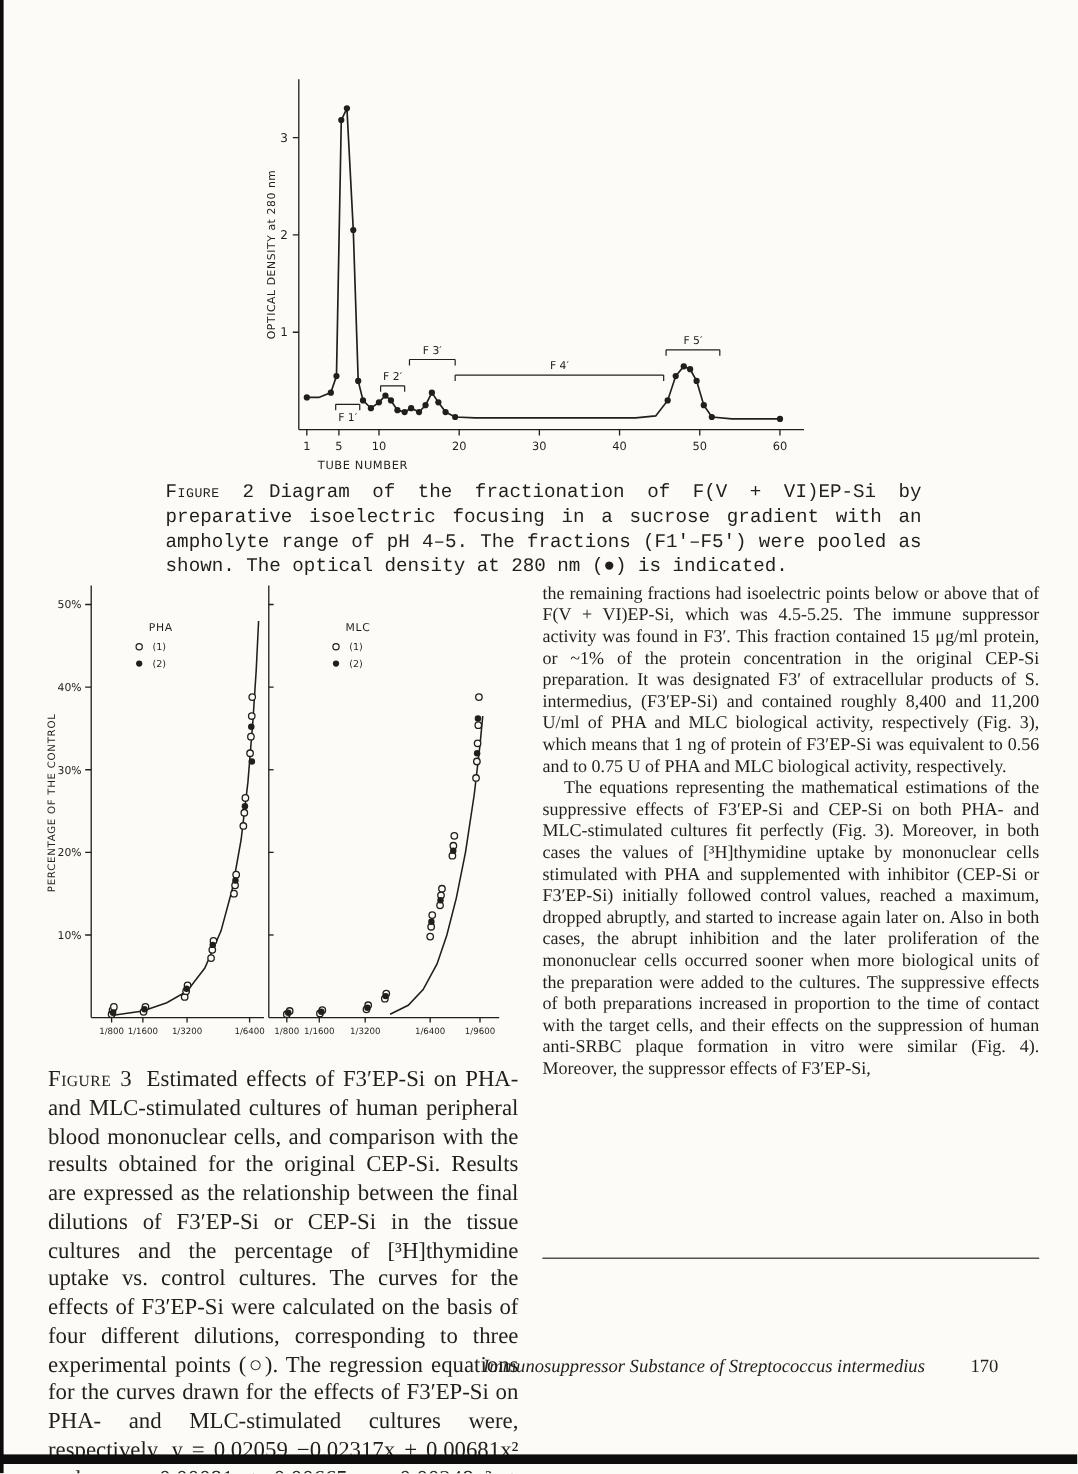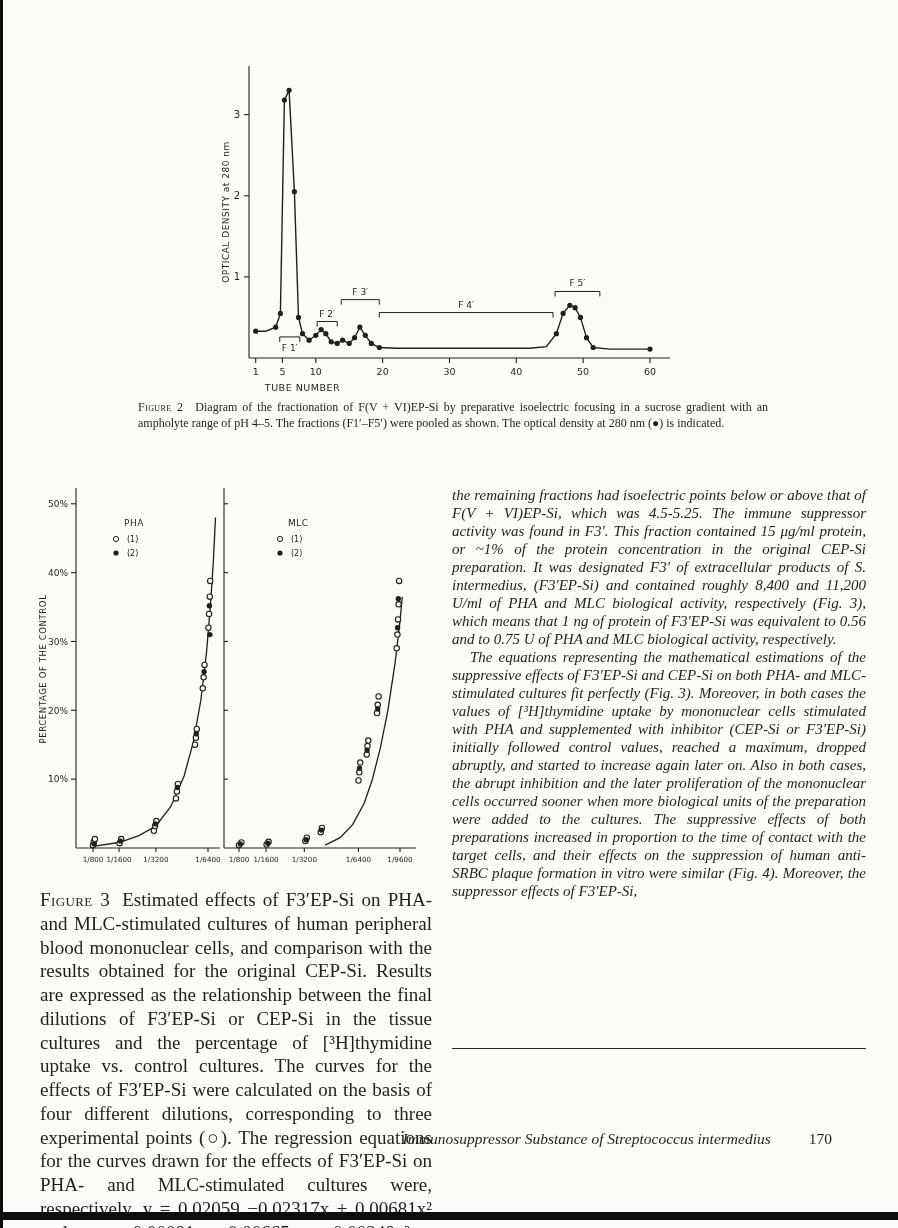--- a/index.html
+++ b/index.html
@@ -11,26 +11,26 @@
     font-family: "Liberation Serif", serif;
     overflow: hidden;
   }
   .edge-left  { position:absolute; left:0; top:0; width:3px; height:1228px; background:#0d0d0d; }
   .edge-bottom{ position:absolute; left:0; top:1212px; width:898px; height:8px; background:#0d0d0d; }
 
   .fig2-chart { position:absolute; left:216px; top:50px; }
   .fig3-chart { position:absolute; left:34px;  top:476px; }
 
   .caption { text-align: justify; }
-  .fig2-caption { position:absolute; left:138px; top:400px; width:630px; font-size:12px; line-height:1.3; }
+  .fig2-caption { position:absolute; left:138px; top:400px; width:630px; font-size:16px; line-height:1.3;font-family:Liberation Mono, monospace; }
   .fig3-caption { position:absolute; left:40px;  top:888px; width:392px; font-size:19px; line-height:1.25; }
   .figlabel { font-variant: small-caps; letter-spacing:.4px; margin-right:12px; }
 
   .col-right { position:absolute; left:452px; top:486px; width:414px;
-               font-size:15px; line-height:1.2; text-align:justify;font-style:italic; }
+               font-size:15px; line-height:1.2; text-align:justify; }
   .col-right p { margin:0; }
   .col-right p + p { text-indent:18px; }
 
   .rule { position:absolute; left:452px; top:1048px; width:414px; height:0;
           border-top:1.3px solid #2a2722; }
   .footnote { position:absolute; left:452px; top:1060px; width:414px;
               font-size:13px; line-height:1.26; text-align:justify; }
 
   .footer { position:absolute; top:1130px; right:66px; display:flex; gap:38px;
             align-items:baseline; font-size:15.5px; }

